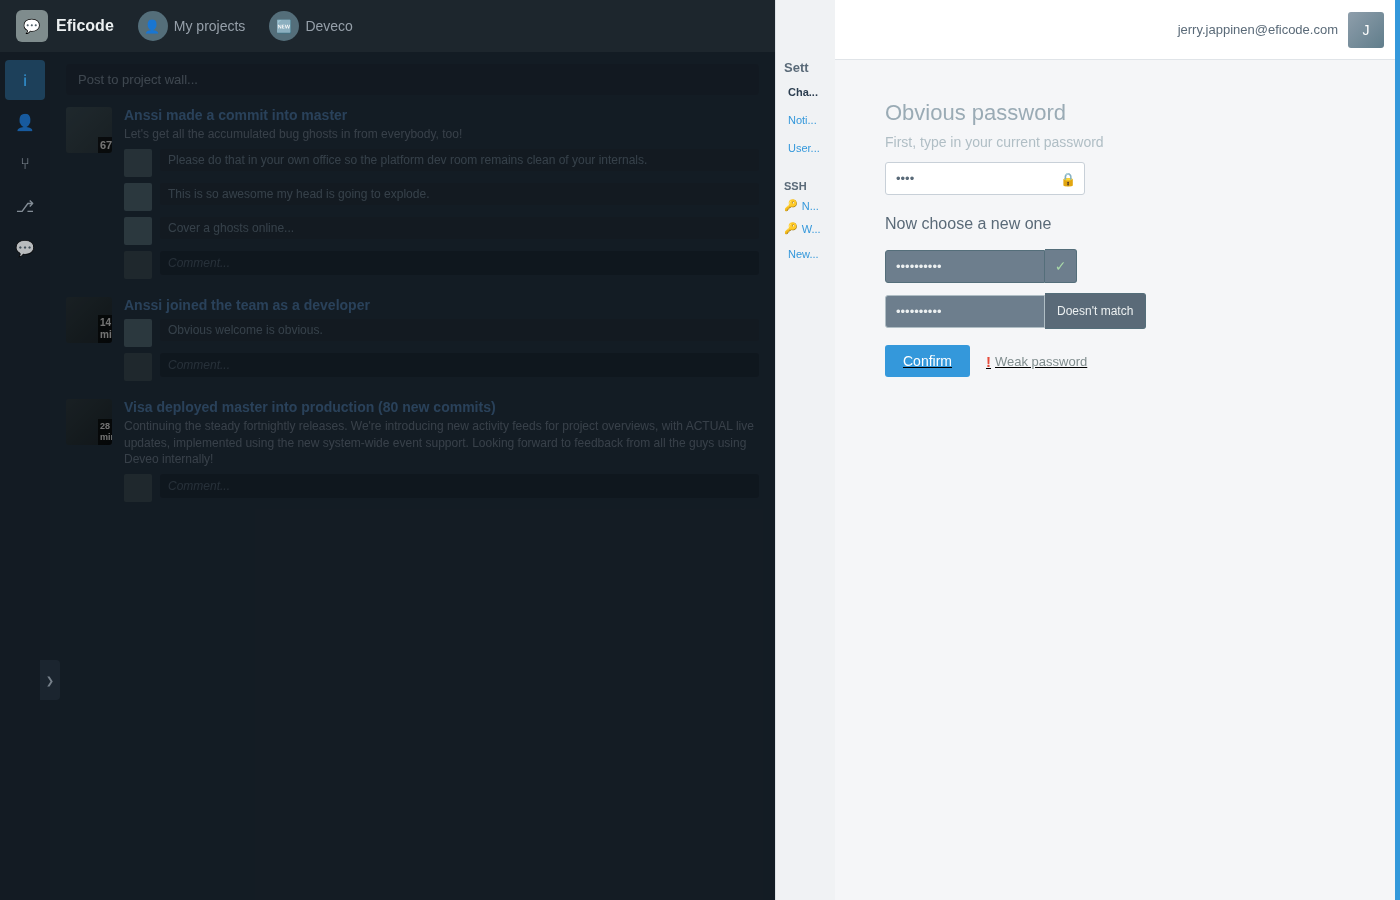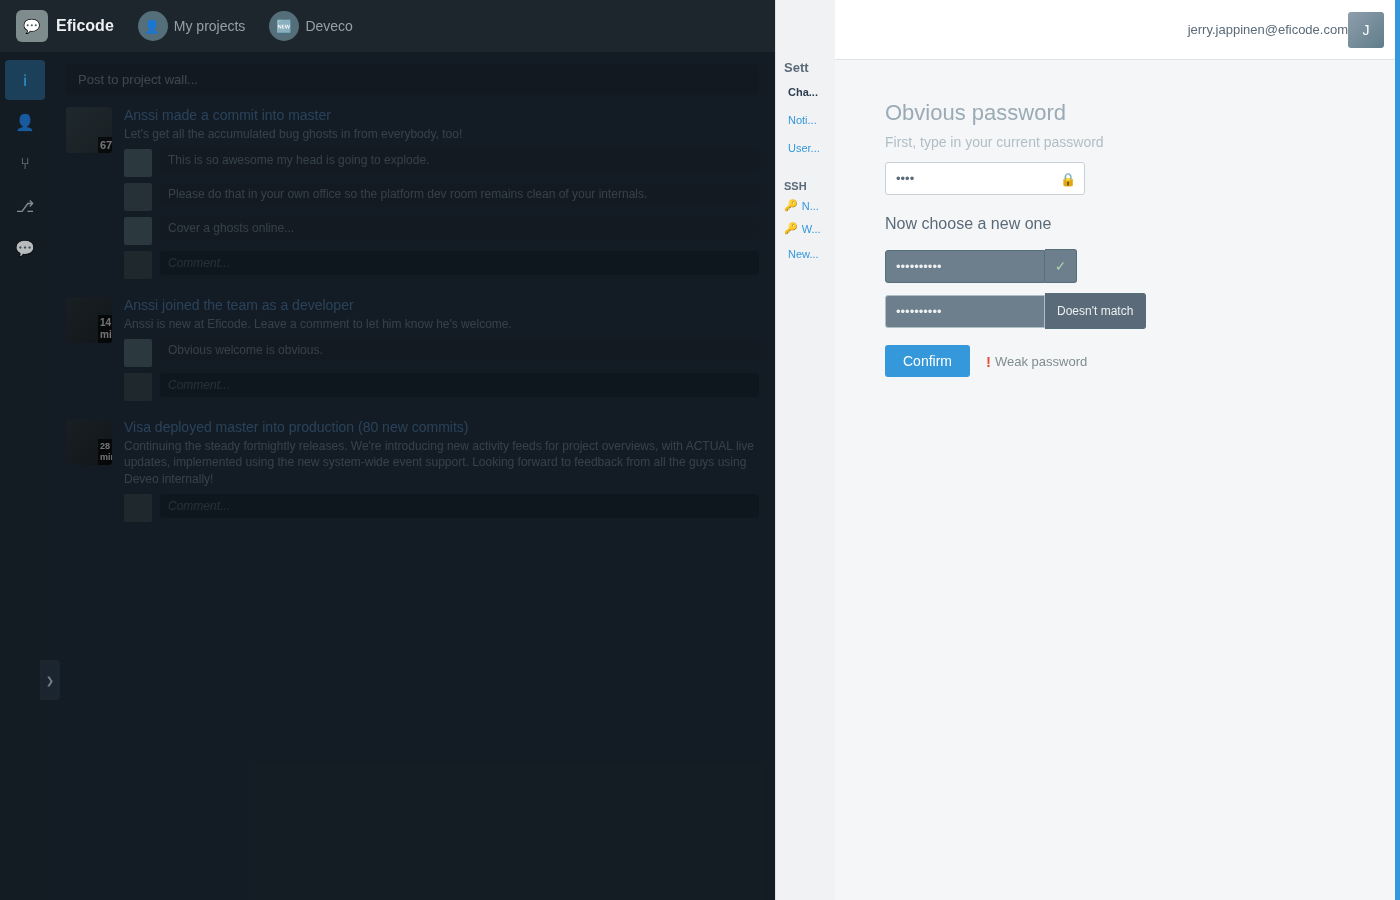--- a/index.html
+++ b/index.html
@@ -127,21 +127,21 @@
       border-radius: 3px;
       flex-shrink: 0;
       display: flex; align-items: center; justify-content: center;
       overflow: hidden;
       position: relative;
     }
     .activity-body { flex: 1; }
     .activity-title {
       color: rgba(100,160,220,0.85);
       font-size: 14px;
-      font-weight: normal;
+      font-weight: bold;
       margin-bottom: 3px;
     }
     .activity-desc {
       color: rgba(150,170,190,0.75);
       font-size: 12px;
       line-height: 1.4;
     }
     .comment-item {
       display: flex; gap: 8px; margin-top: 6px; align-items: flex-start;
     }
@@ -231,20 +231,21 @@
       background: #f5f6f8;
       display: flex;
       flex-direction: column;
     }
     .right-header {
       height: 60px;
       background: white;
       border-bottom: 1px solid #e0e4e8;
       display: flex; align-items: center; justify-content: flex-end;
       padding: 0 16px;
+      gap: 10px;
     }
     .user-email {
       font-size: 13px;
       color: #5a6a78;
     }
     .user-avatar {
       width: 36px; height: 36px;
       background: #95a5a6;
       border-radius: 3px;
       overflow: hidden;
@@ -369,20 +370,21 @@
       display: flex; align-items: center; justify-content: center;
       color: #ecf0f1;
       font-size: 12px;
       white-space: nowrap;
     }
 
     .action-row {
       display: flex;
       gap: 16px;
       margin-top: 4px;
+      text-decoration: underline;
     }
     .confirm-btn {
       padding: 8px 18px;
       background: #3498db;
       color: white;
       border: none;
       border-radius: 3px;
       font-size: 14px;
       cursor: pointer;
     }
@@ -434,45 +436,44 @@
     </div>
 
     <div class="activity-item">
       <div class="activity-avatar" style="background: linear-gradient(135deg,#455a64,#37474f);">
         <div class="percent-badge">67%</div>
       </div>
       <div class="activity-body">
         <div class="activity-title">Anssi made a commit into master</div>
         <div class="activity-desc">Let's get all the accumulated bug ghosts in from everybody, too!</div>
         <div class="comment-item">
+          <div class="comment-avatar" style="background:#546e7a;"></div>
+          <div class="comment-box">Please do that in your own office so the platform dev room remains clean of your internals.</div>
+        </div>
+        <div class="comment-item">
           <div class="comment-avatar" style="background:#607d8b;"></div>
           <div class="comment-box">This is so awesome my head is going to explode.</div>
-        </div>
-        <div class="comment-item">
-          <div class="comment-avatar" style="background:#546e7a;"></div>
-          <div class="comment-box">Please do that in your own office so the platform dev room remains clean of your internals.</div>
         </div>
         <div class="comment-item">
           <div class="comment-avatar" style="background:#607d8b;"></div>
           <div class="comment-box">Cover a ghosts online...</div>
         </div>
         <div class="comment-item">
           <div class="comment-avatar" style="background:#455a64;"></div>
           <div class="comment-input-box">Comment...</div>
         </div>
       </div>
     </div>
 
     <div class="activity-item">
       <div class="activity-avatar" style="background: linear-gradient(135deg,#37474f,#263238);">
         <div class="percent-badge" style="font-size:10px;line-height:1.2;">14<br>min</div>
       </div>
       <div class="activity-body">
         <div class="activity-title">Anssi joined the team as a developer</div>
-        <div class="activity-desc">Anssi is new at Eficode. Leave a comment to let him know he's welcome.</div>
         <div class="comment-item">
           <div class="comment-avatar" style="background:#607d8b;"></div>
           <div class="comment-box">Obvious welcome is obvious.</div>
         </div>
         <div class="comment-item">
           <div class="comment-avatar" style="background:#455a64;"></div>
           <div class="comment-input-box">Comment...</div>
         </div>
       </div>
     </div>

